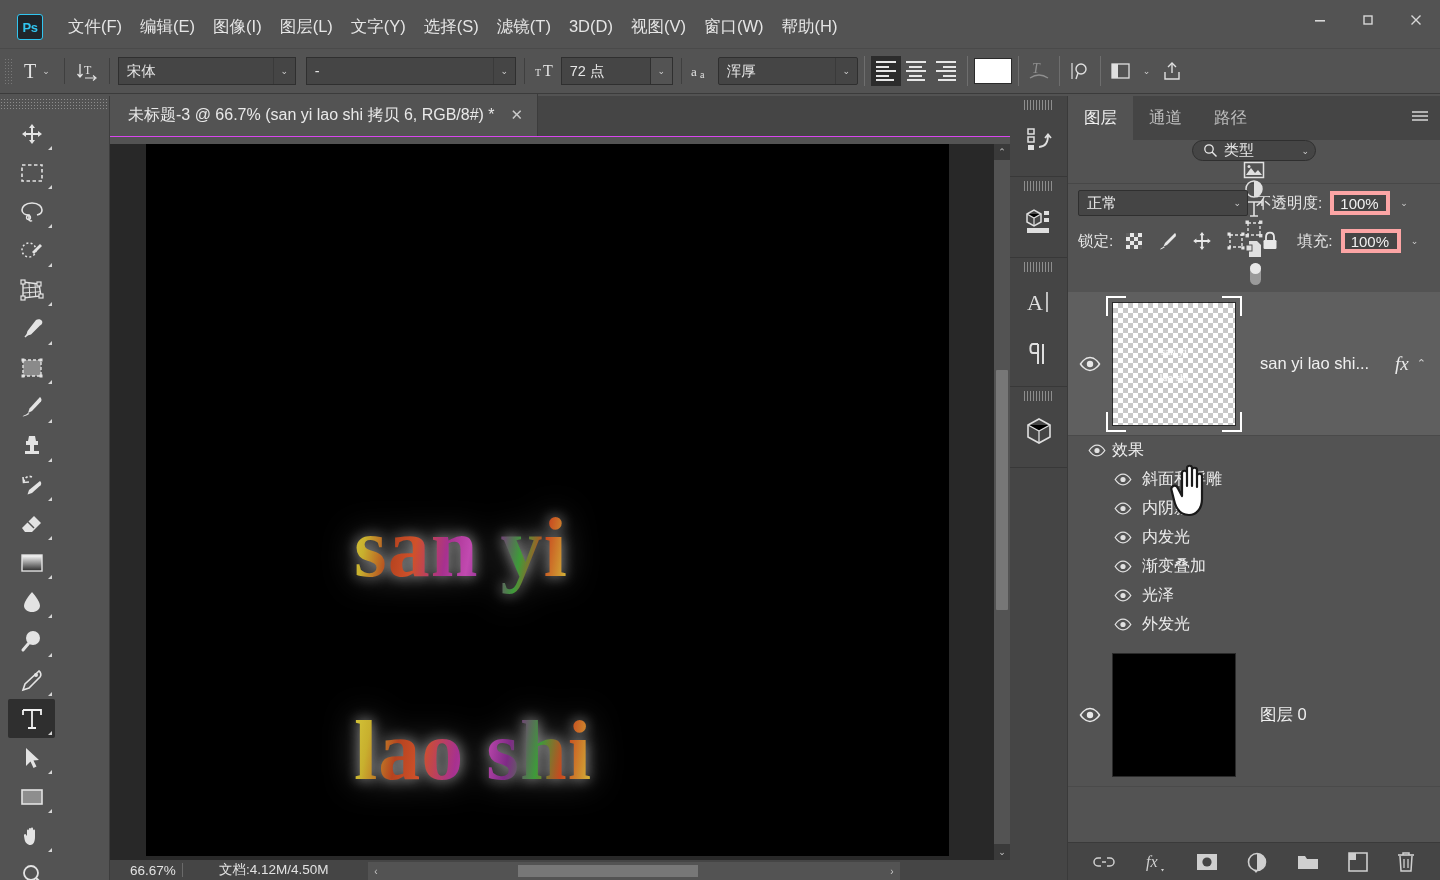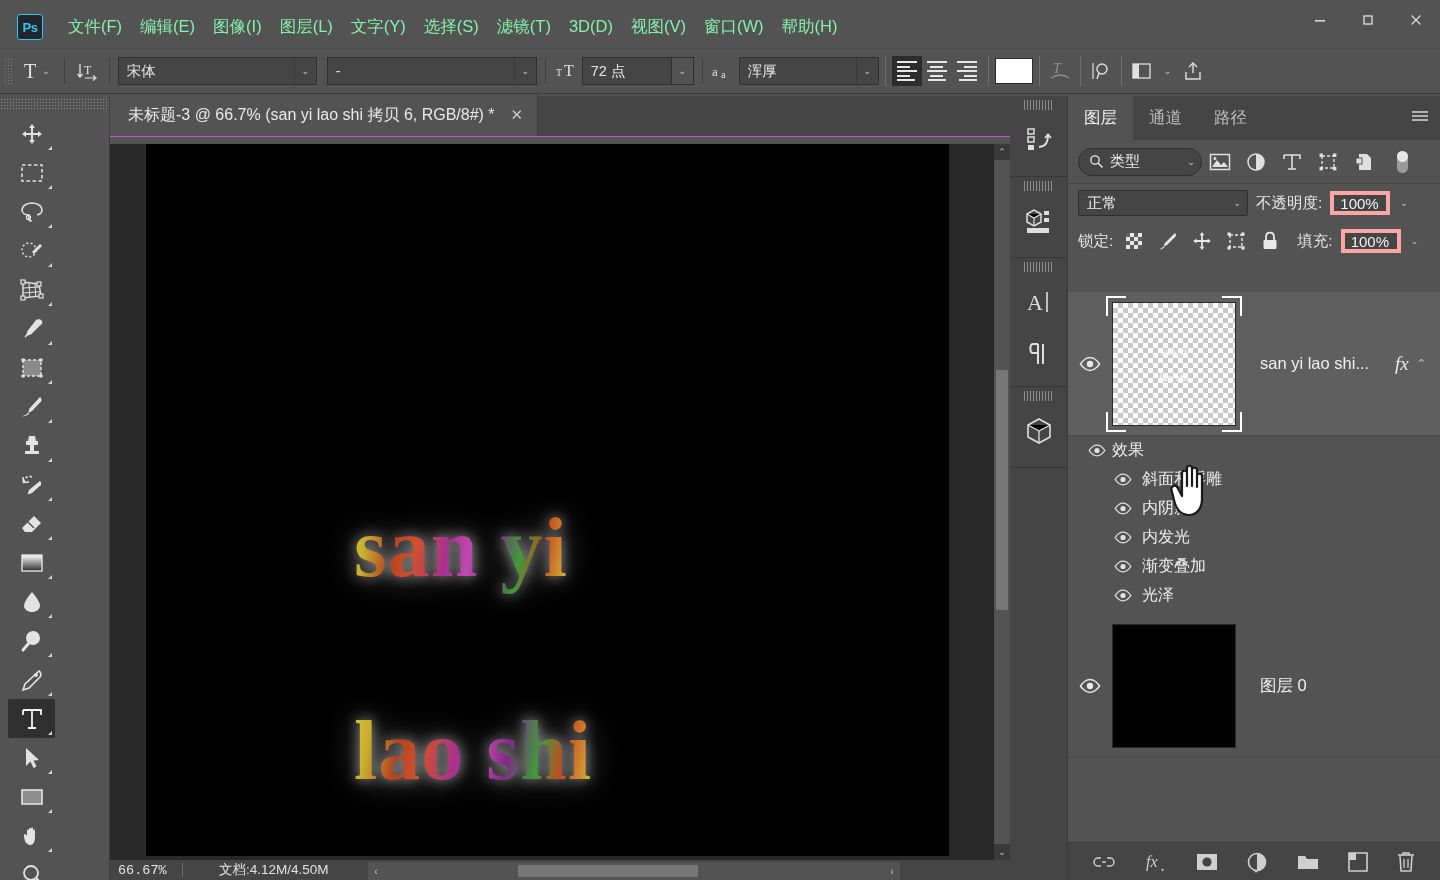--- a/index.html
+++ b/index.html
@@ -18,21 +18,21 @@
     background: #535353; display: flex; align-items: flex-end;
   }
   .ps-logo {
     width: 26px; height: 26px; margin-left: 17px; margin-right: 16px;
     border: 1px solid #31c5f0; border-radius: 3px; background: #20262b;
     color: #31c5f0; font-size: 13px; font-weight: bold;
     display: flex; align-items: center; justify-content: center;
     letter-spacing: -0.5px;
   }
   .menu-item {
-    color: #86efac; font-size: 16.5px; padding: 6px 9px; cursor: default;
+    color: #e5e5e5; font-size: 16.5px; padding: 6px 9px; cursor: default;
     white-space: nowrap; line-height: 1; margin-top: 28px;
   }
   .wincontrols { position: absolute; right: 0; top: 0; height: 40px; display: flex; }
   .wc {
     width: 48px; height: 40px; display: flex; align-items: center; justify-content: center;
     color: #d8d8d8; font-size: 15px;
   }
 
   
   .optionsbar {
@@ -58,21 +58,21 @@
   }
   .combo {
     height: 28px; background: #454545; border: 1px solid #2f2f2f;
     display: flex; align-items: center; color: #e6e6e6; font-size: 14.5px;
     padding-left: 8px; position: relative;
   }
   .combo .arrow {
     width: 22px; height: 100%; display: flex; align-items: center; justify-content: center;
     margin-left: auto; border-left: 1px solid #3a3a3a; color: #d0d0d0; font-size: 9px;
   }
-  .combo.font { width: 199px; }
+  .combo.font { width: 178px; }
   .combo.style { width: 210px; }
   .combo.aa { width: 140px; border-radius: 2px; }
   .size-box {
     height: 28px; width: 90px; background: #454545; border: 1px solid #2f2f2f;
     display: flex; align-items: center; color: #e6e6e6; font-size: 14.5px; padding-left: 8px;
   }
   .size-arrow {
     width: 22px; height: 28px; background: #535353; border: 1px solid #2f2f2f; border-left: none;
     display: flex; align-items: center; justify-content: center; color: #d0d0d0; font-size: 9px;
   }
@@ -156,21 +156,21 @@
     color: #c8c8c8; font-size: 9px;
   }
   .vscroll .trough { position: absolute; top: 16px; bottom: 16px; left: 0; right: 0; background: #535353; }
   .vthumb { position: absolute; left: 2px; width: 12px; top: 226px; height: 240px; background: #777; border-radius: 1px; }
 
   
   .statusbar {
     position: absolute; left: 110px; top: 860px; width: 900px; height: 20px;
     background: #454545; display: flex; align-items: center; font-size: 13.5px; color: #e2e2e2;
   }
-  .zoomval { width: 72px; padding-left: 8px; font-family: Liberation Mono, monospace; }
+  .zoomval { width: 72px; padding-left: 20px; }
   .statsep { width: 1px; height: 14px; background: #6a6a6a; }
   .docsize { padding-left: 36px; flex: 0 0 auto; }
   .hscrollwrap { position: absolute; left: 0; top: 862px; width: 900px; height: 18px; }
   .hsb { position: absolute; left: 368px; top: 0; width: 532px; height: 18px; background: #535353; }
   .hthumb { position: absolute; left: 150px; top: 3px; width: 180px; height: 12px; background: #777; }
   .hsb .harrow { position: absolute; top: 0; width: 16px; height: 18px; display: flex; align-items: center; justify-content: center; color: #c8c8c8; font-size: 10px; }
 
   
   .icondock {
     position: absolute; left: 1010px; top: 96px; width: 58px; height: 784px;
@@ -195,22 +195,23 @@
   }
   .paneltabs {
     height: 44px; background: #454545; display: flex; align-items: stretch; position: relative;
   }
   .ptab {
     padding: 0 16px; display: flex; align-items: center; color: #bdbdbd; font-size: 16.5px;
   }
   .ptab.active { background: #535353; color: #f0f0f0; }
   .ptab-menu { position: absolute; right: 10px; top: 13px; color: #d6d6d6; }
   .filterrow {
-    height: 44px; display: flex; align-items: center; gap: 0px; padding: 16px 10px;
+    height: 44px; display: flex; align-items: center; gap: 0px; padding: 0 10px;
     border-bottom: 1px solid #474747;
+    flex-direction: column;
   }
   .typesel {
     width: 124px; height: 28px; background: #454545; border: 1px solid #2f2f2f; border-radius: 14px;
     display: flex; align-items: center; gap: 6px; padding: 0 6px 0 10px; color: #e8e8e8; font-size: 15px;
   }
   .typesel .arrow { margin-left: auto; font-size: 9px; color: #cfcfcf; }
   .filticon {
     width: 36px; height: 30px; display: flex; align-items: center; justify-content: center; color: #e0e0e0;
   }
   .filter-toggle { margin-left: 2px; }
@@ -892,20 +893,29 @@
         </div>
         <div class="effrow">
           <div class="eff-eye indent">
             <svg width="18" height="13" viewBox="0 0 18 13">
                 <path d="M9 1.2 C13.4 1.2 16.8 6.5 16.8 6.5 C16.8 6.5 13.4 11.8 9 11.8 C4.6 11.8 1.2 6.5 1.2 6.5 C1.2 6.5 4.6 1.2 9 1.2 Z" fill="none" stroke="#e0e0e0" stroke-width="1.3"></path>
                 <circle cx="9" cy="6.5" r="2.6" fill="#e0e0e0"></circle>
               </svg>
           </div>
           <span class="effname sub">光泽</span>
         </div>
+        <div class="effrow">
+          <div class="eff-eye indent">
+            <svg width="18" height="13" viewBox="0 0 18 13">
+                <path d="M9 1.2 C13.4 1.2 16.8 6.5 16.8 6.5 C16.8 6.5 13.4 11.8 9 11.8 C4.6 11.8 1.2 6.5 1.2 6.5 C1.2 6.5 4.6 1.2 9 1.2 Z" fill="none" stroke="#e0e0e0" stroke-width="1.3"></path>
+                <circle cx="9" cy="6.5" r="2.6" fill="#e0e0e0"></circle>
+              </svg>
+          </div>
+          <span class="effname sub">外发光</span>
+        </div>
       </div>
 
       <div class="layerrow" style="margin-top:4px">
         <div class="eye">
           <svg width="22" height="16" viewBox="0 0 22 16">
               <path d="M11 1.5 C16.5 1.5 20.5 8 20.5 8 C20.5 8 16.5 14.5 11 14.5 C5.5 14.5 1.5 8 1.5 8 C1.5 8 5.5 1.5 11 1.5 Z" fill="none" stroke="#e7e7e7" stroke-width="1.5"></path>
               <circle cx="11" cy="8" r="3.2" fill="#e7e7e7"></circle>
             </svg>
         </div>
         <div class="thumb"></div>

